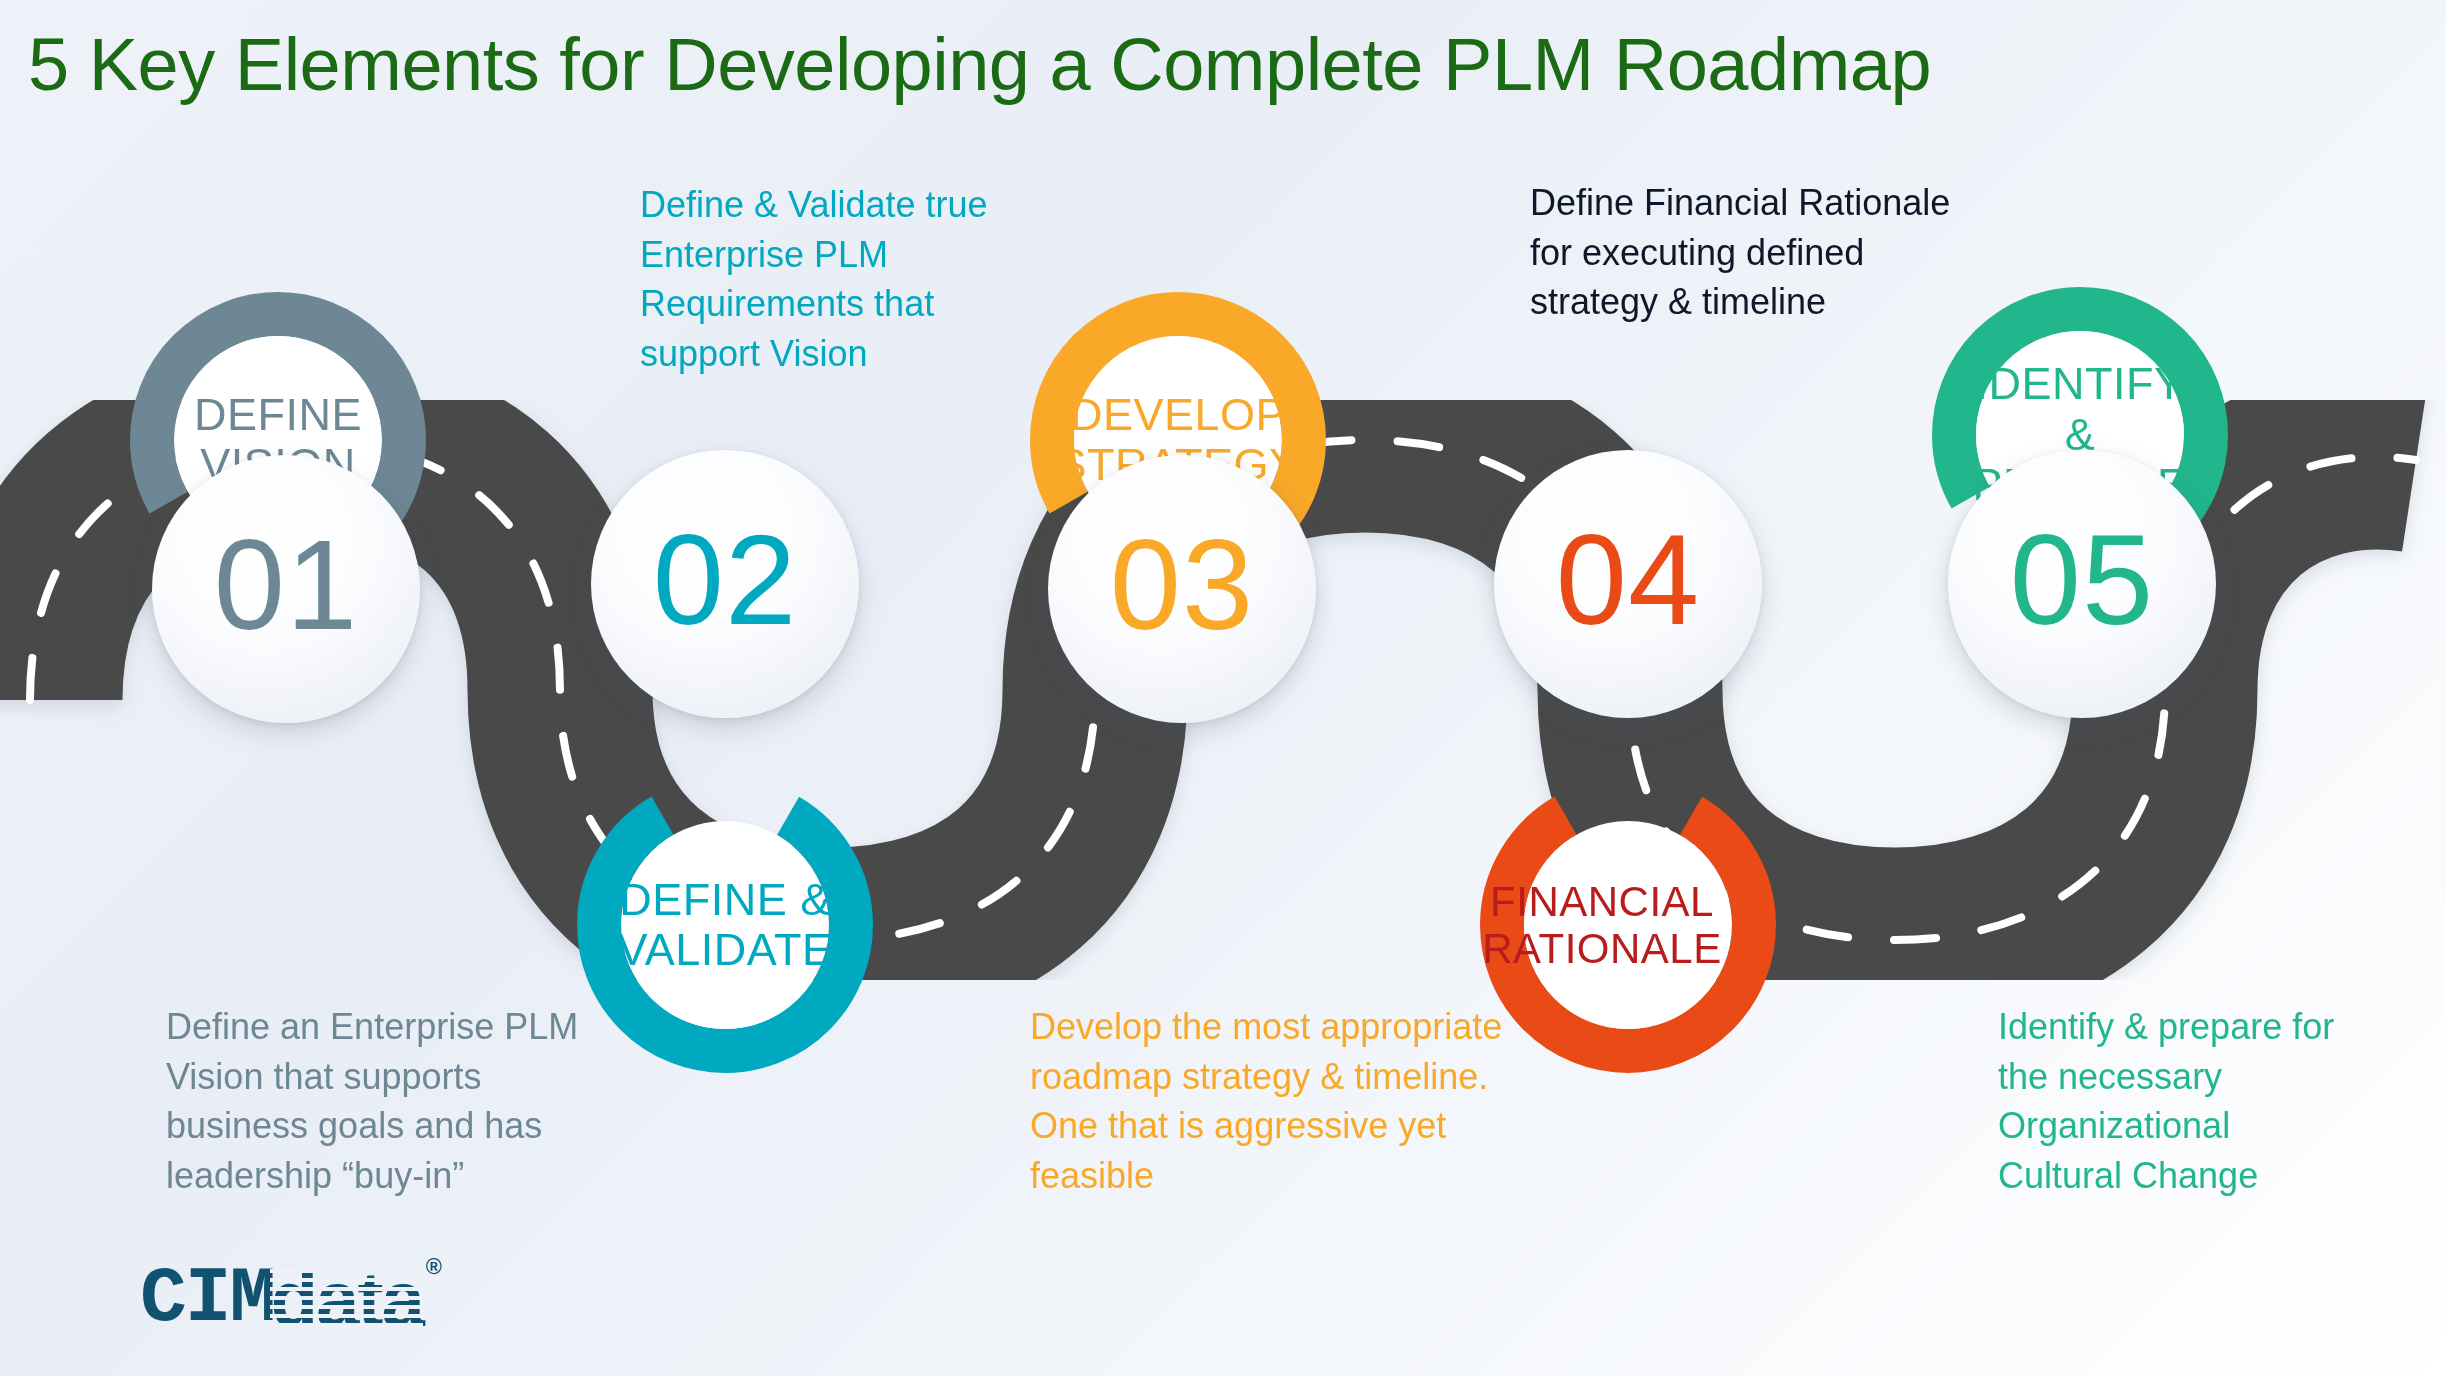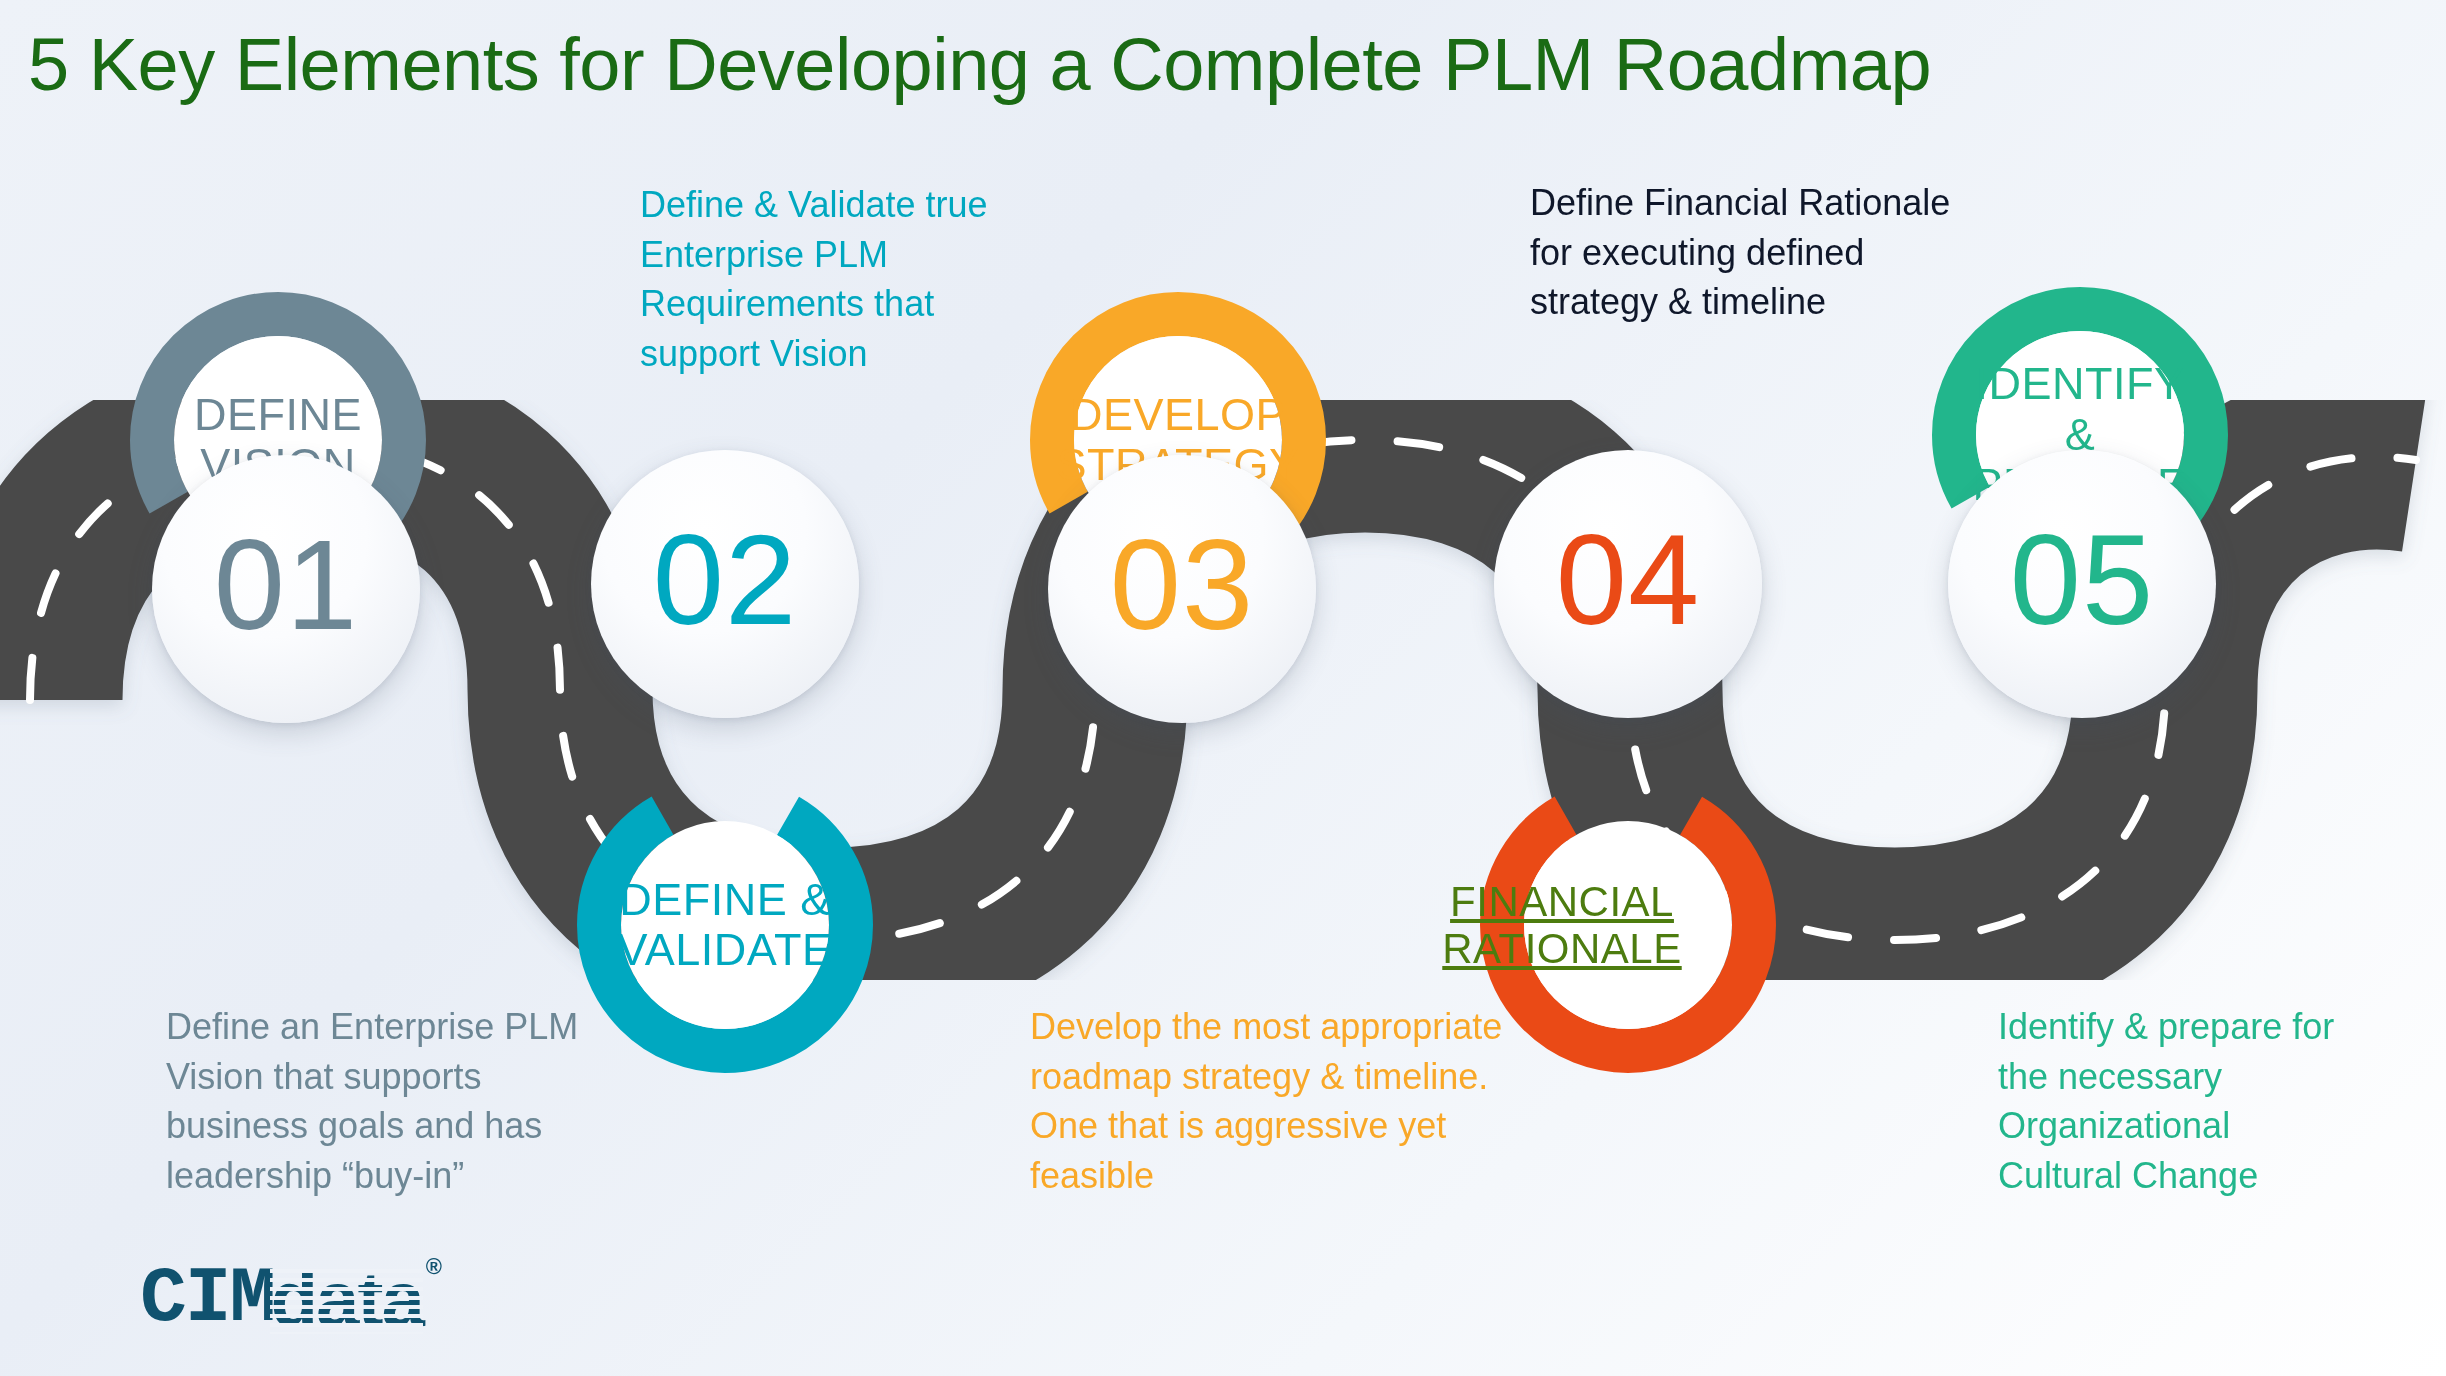--- a/index.html
+++ b/index.html
@@ -248,21 +248,21 @@
   <div class="step">
 
     <div class="desc" style="left:1530px; top:178px; width:430px; color:#0f172a;">Define Financial Rationale for executing defined strategy &amp; timeline</div>
 
     <div class="ring" style="left:1478px; top:775px;">
       <svg viewBox="0 0 300 300" width="300" height="300" xmlns="http://www.w3.org/2000/svg">
         <circle cx="150" cy="150" r="126" fill="none" stroke="#ea4a16" stroke-width="44" stroke-dasharray="660 132" stroke-dashoffset="-66" transform="rotate(-90 150 150)" stroke-linecap="butt"></circle>
         <circle cx="150" cy="150" r="104" fill="#ffffff"></circle>
       </svg>
     </div>
-    <div class="label-bubble" style="left:1412px; top:775px; color:#4d7c0f; font-size:42px;text-decoration:underline;">
+    <div class="label-bubble" style="left:1452px; top:775px; color:#b91c1c; font-size:42px;">
       <span>FINANCIAL RATIONALE</span>
     </div>
 
     <div class="num-disc" style="left:1494px; top:450px;">
       <span style="color:#ea4a16;">04</span>
     </div>
   </div>
 
   <div class="step">
 

